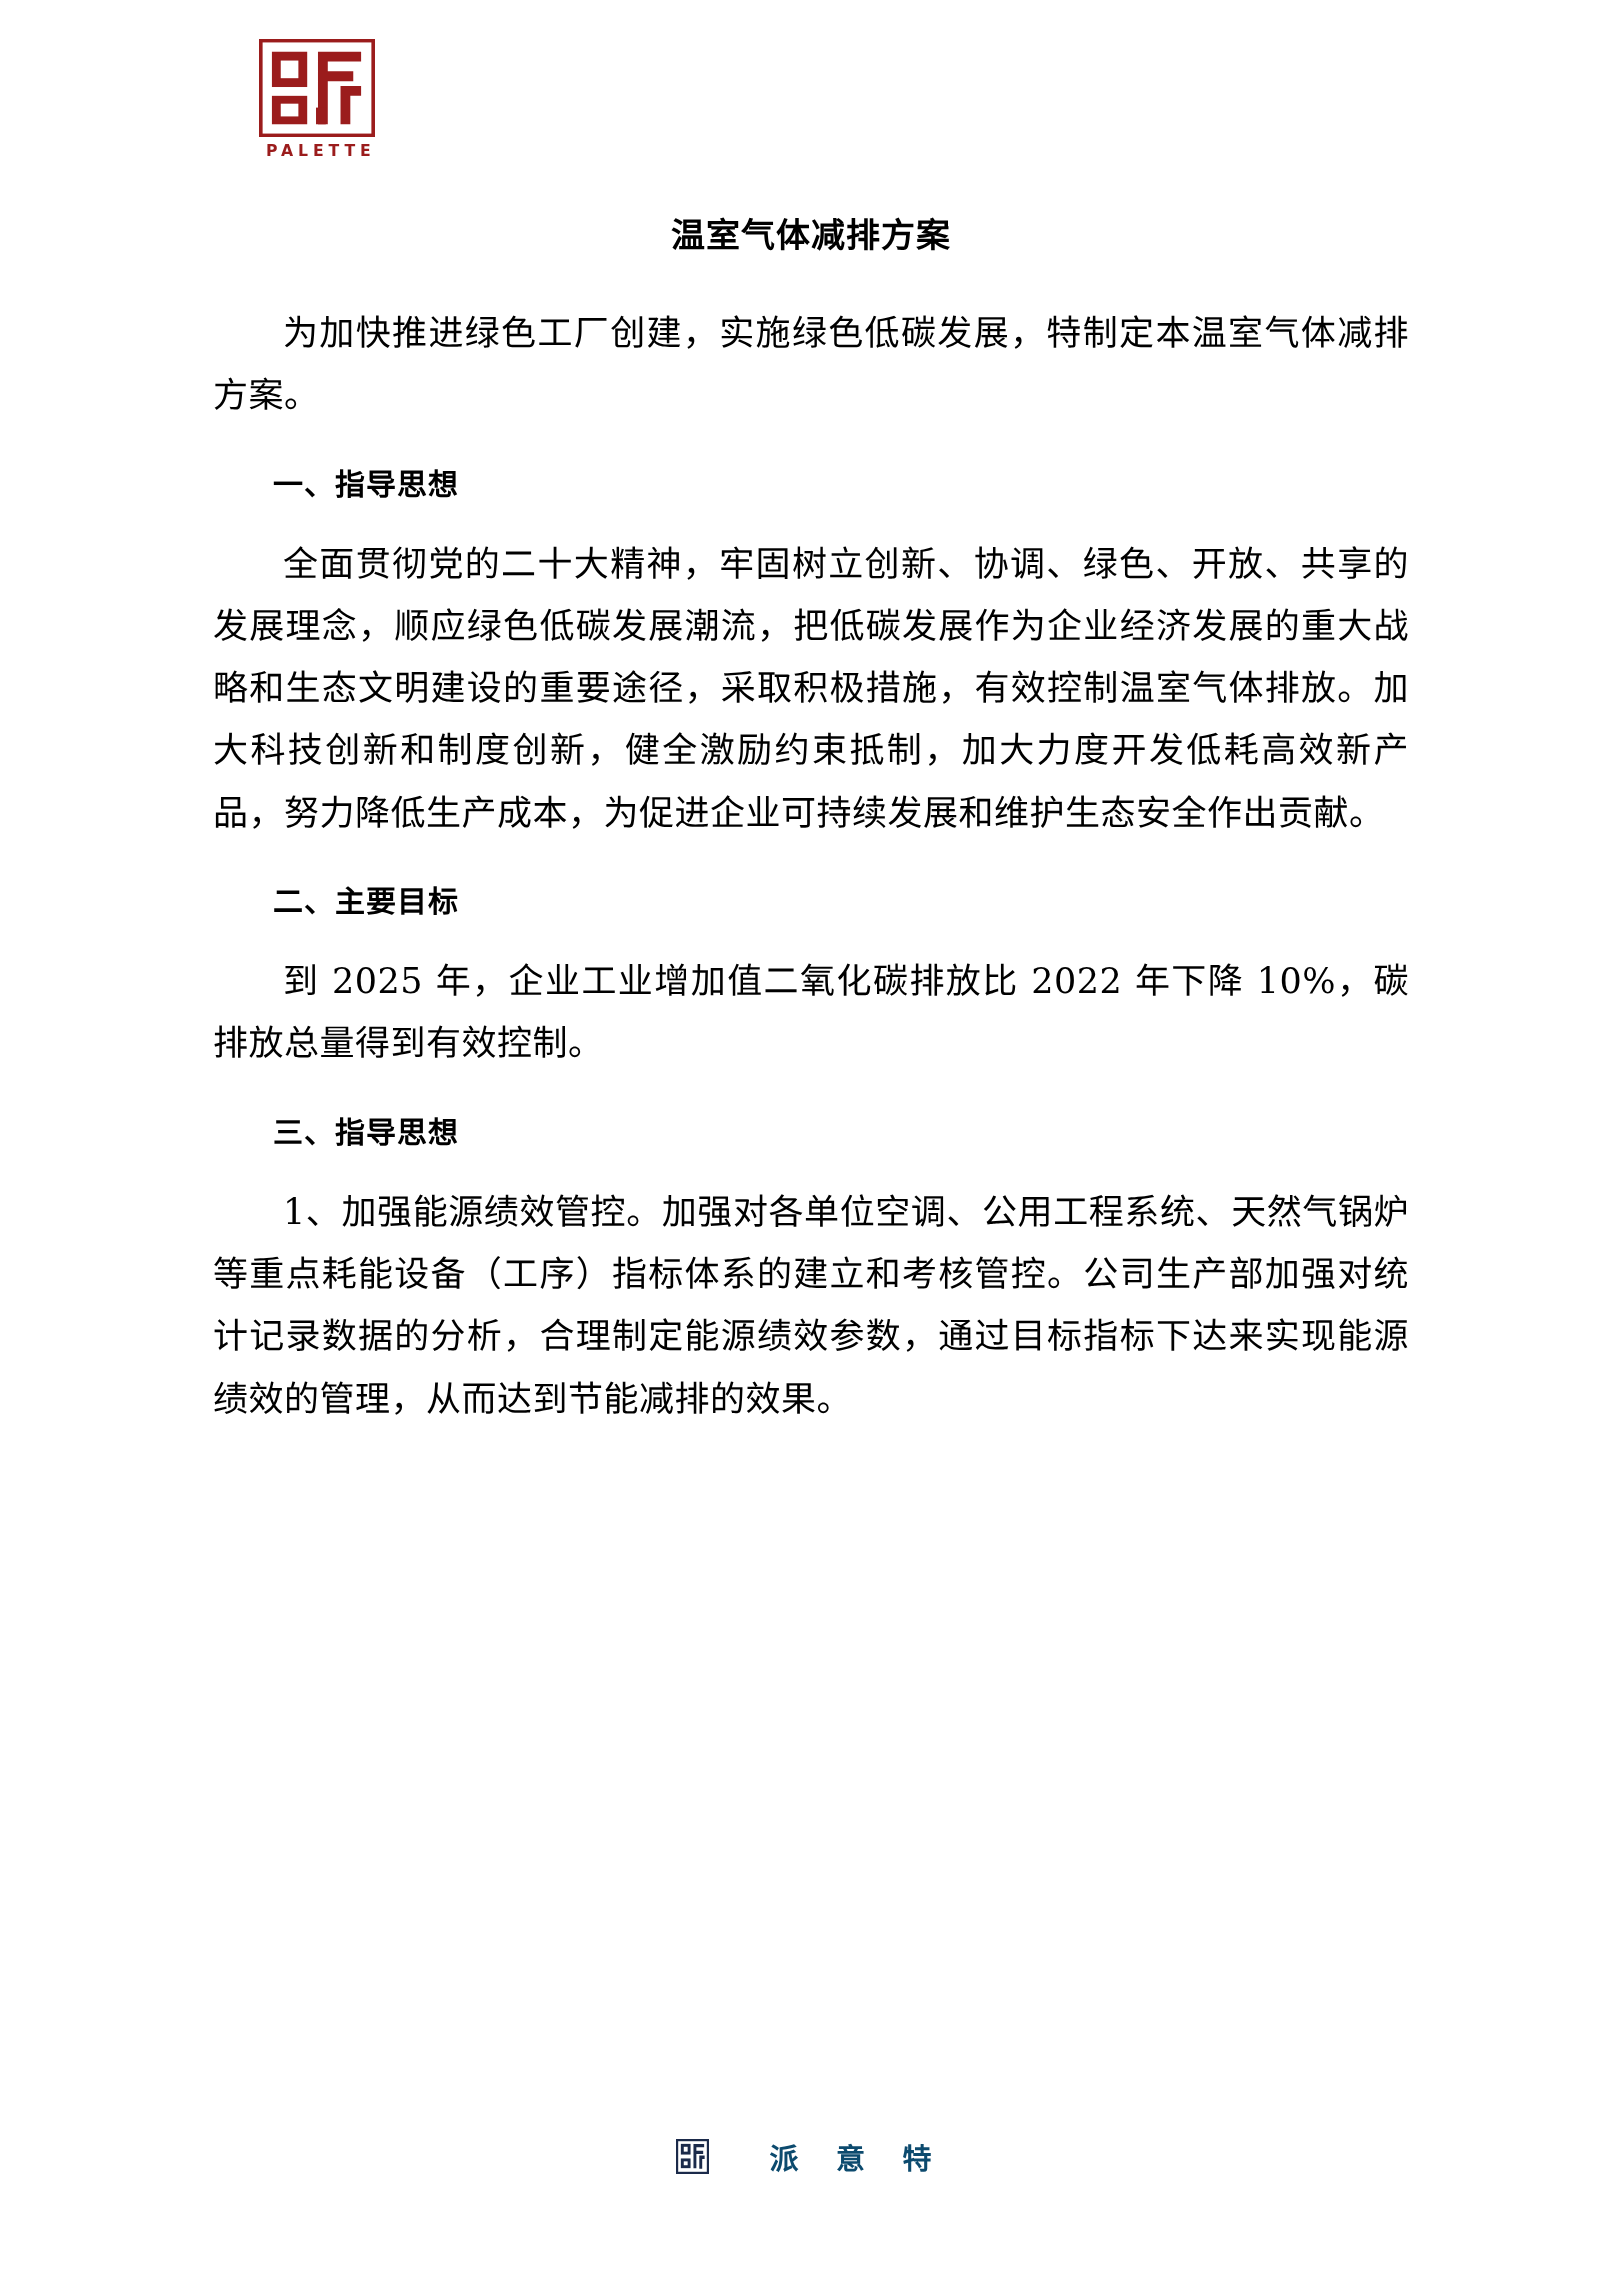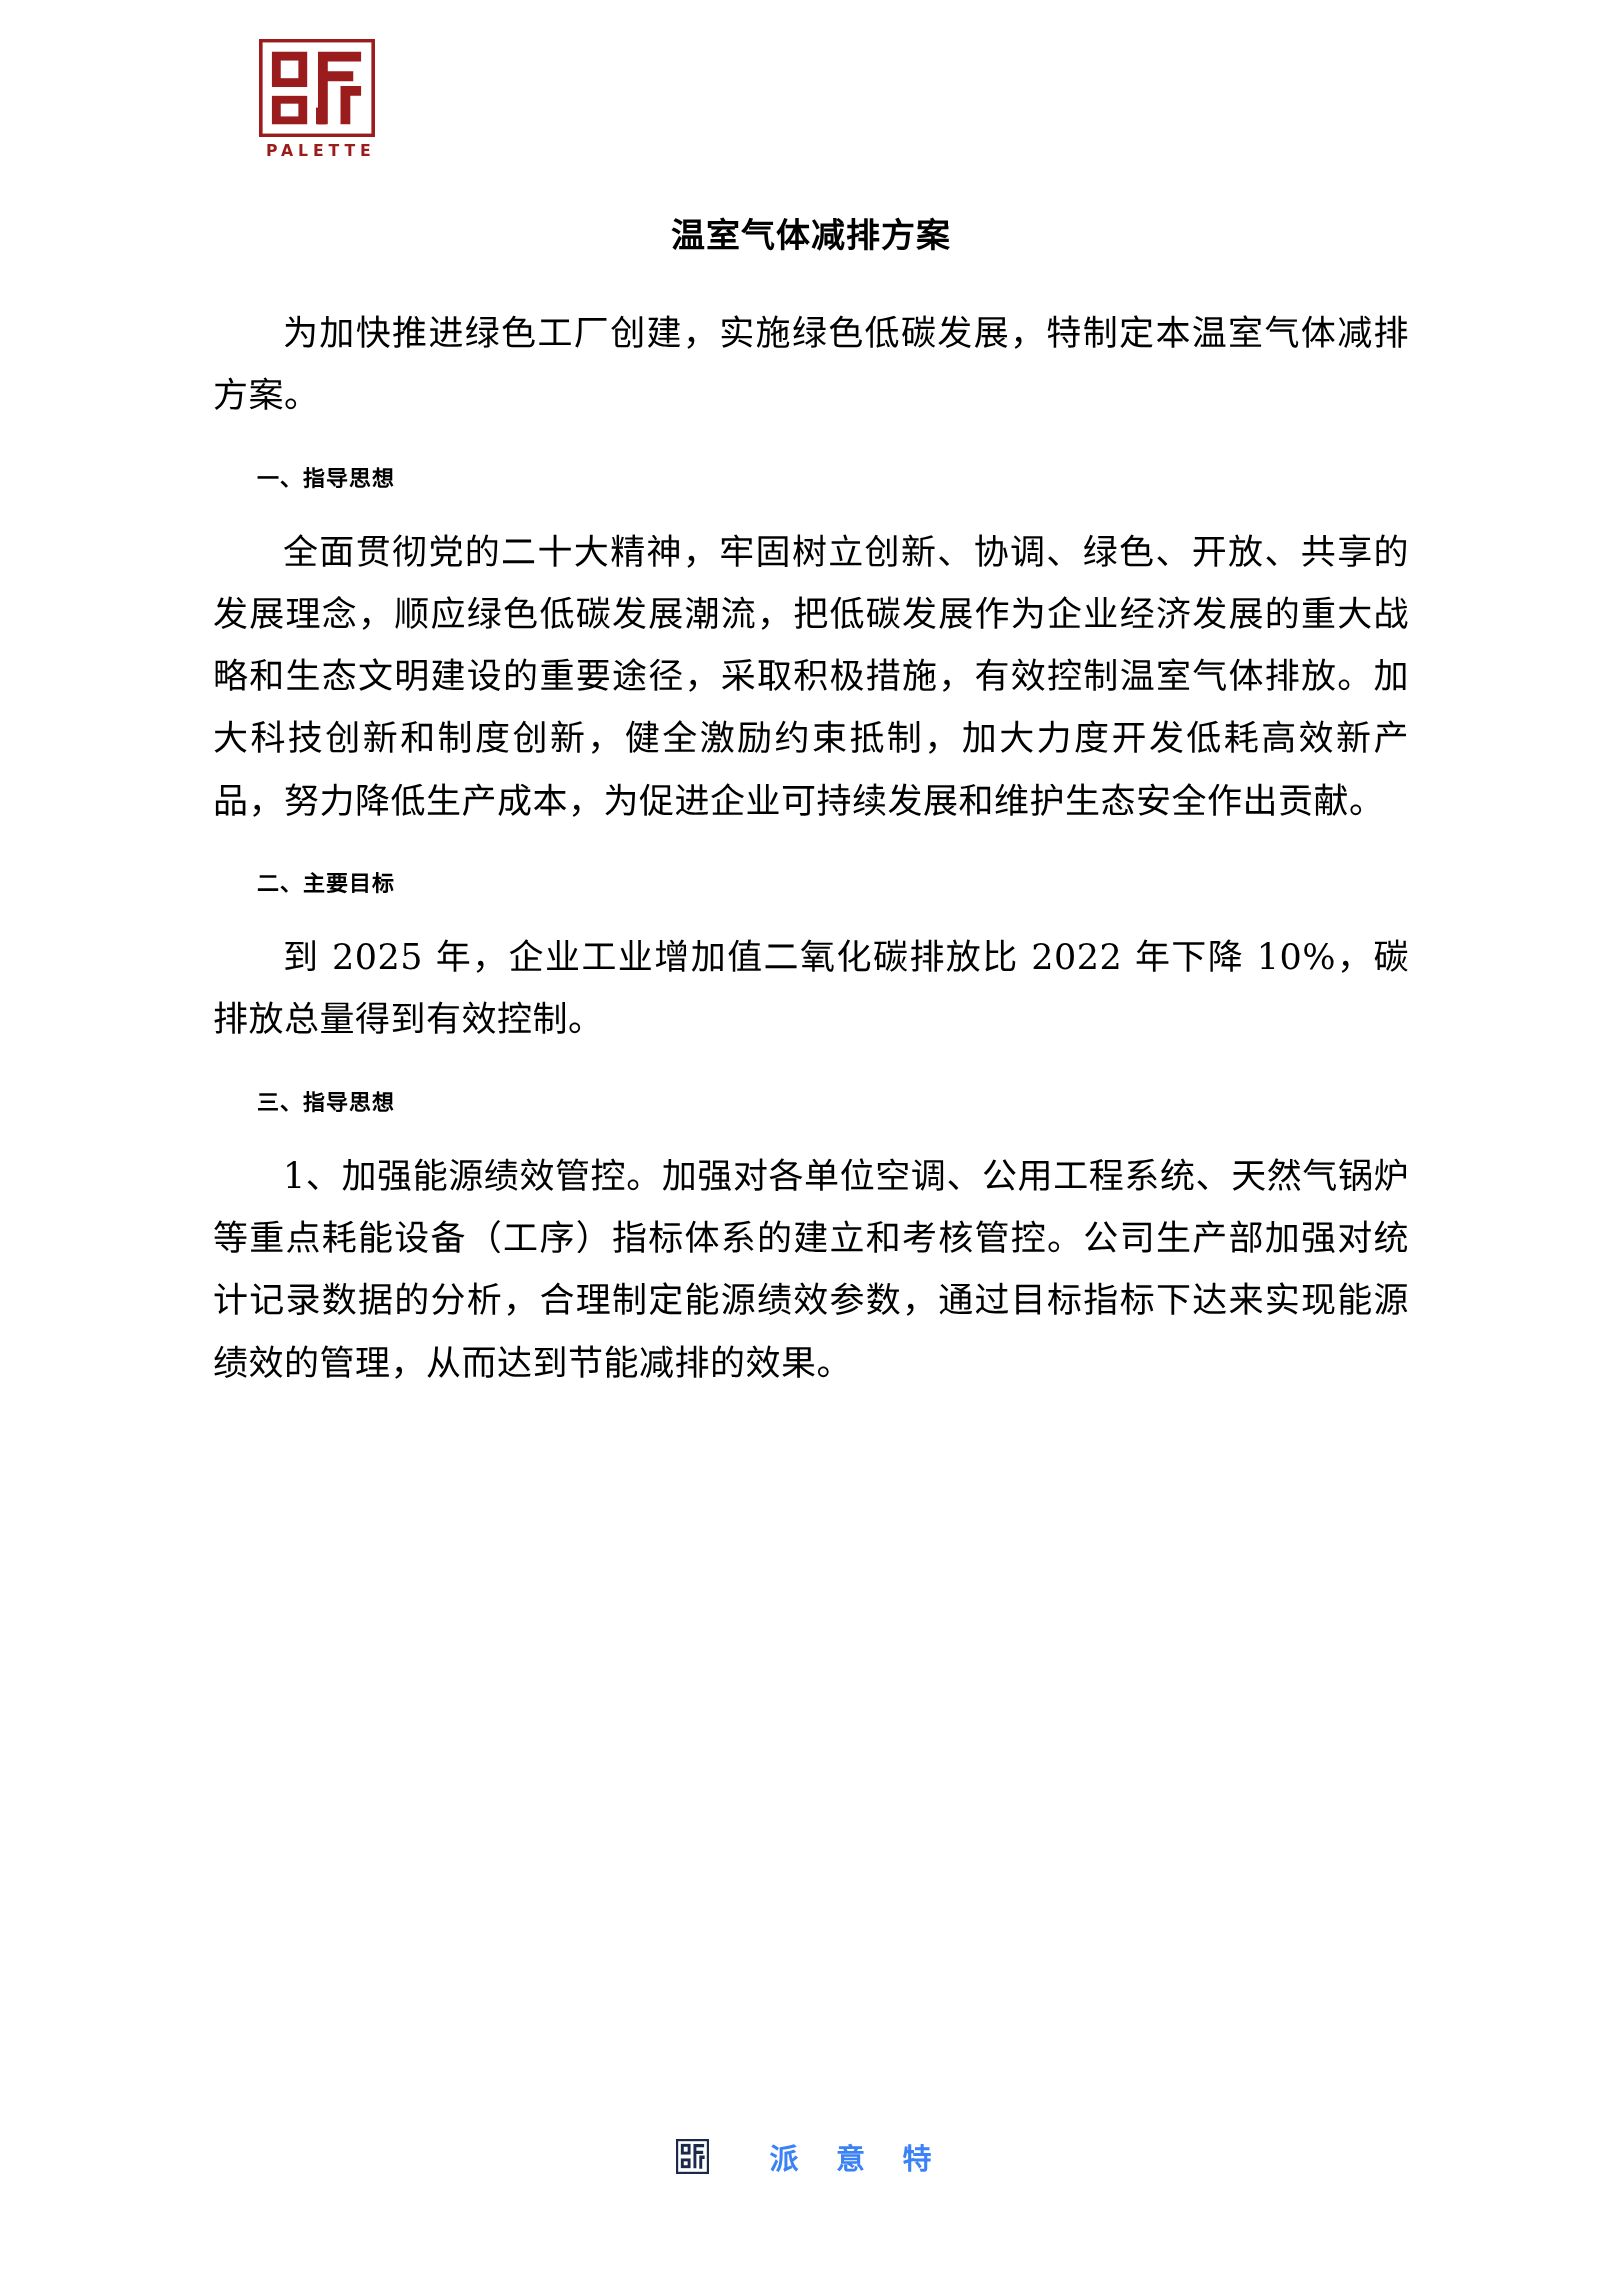--- a/index.html
+++ b/index.html
@@ -69,21 +69,21 @@
   p.para {
     font-size: 35px;
     line-height: 1.78;
     margin: 0 0 33px 0;
     text-indent: 2em;
     text-align: justify;
     letter-spacing: 0.5px;
   }
 
   h2.section {
-    font-size: 22px;
+    font-size: 30px;
     font-weight: bold;
     margin: 0 0 29px 0;
     text-indent: 2em;
     letter-spacing: 1px;
   }
 
   p.para .bold {
     font-weight: normal;
   }
 
@@ -97,21 +97,21 @@
     justify-content: center;
     align-items: center;
     gap: 15.7px;
   }
   .footer-mark svg { display: block; }
   .footer-text {
     font-family: "DejaVu Serif", "Liberation Serif", serif;
     font-size: 29px;
     font-weight: bold;
     letter-spacing: 13.7px;
-    color: #3b82f6;
+    color: #0c4a6e;
     margin-left: 45px;
   }
 </style>
 </head>
 <body>
 
 <div class="page">
 
   <div class="header">
     <div class="logo-mark">

